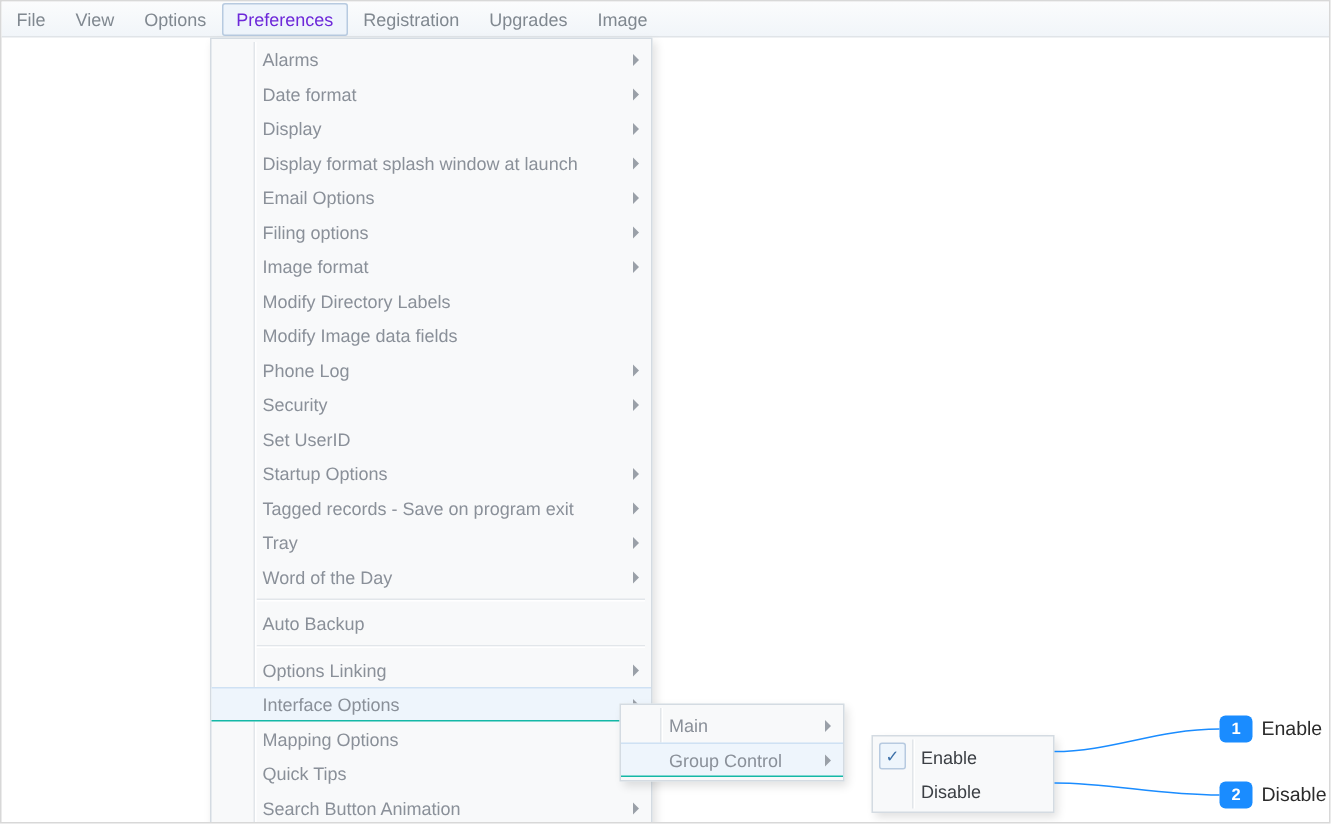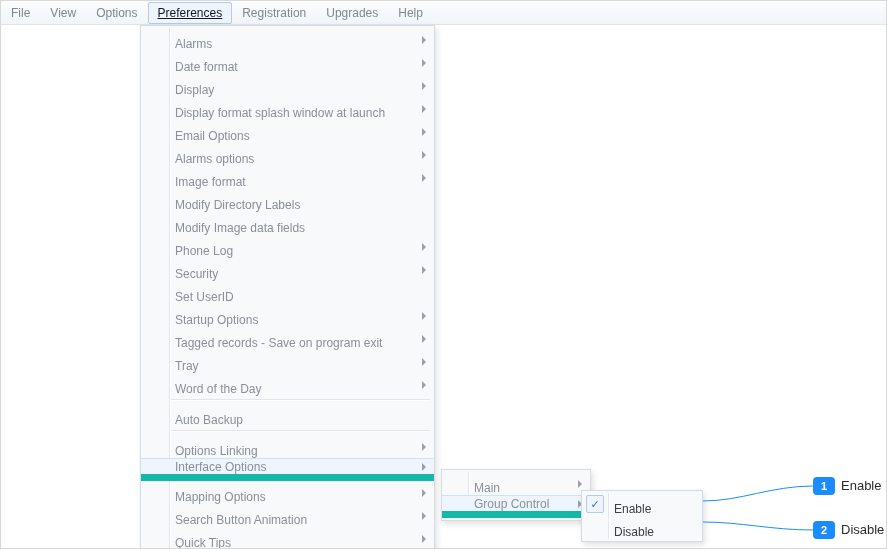--- a/index.html
+++ b/index.html
@@ -25,22 +25,21 @@
   .menubar-item {
     padding: 3px 9px;
     color: #808890;
     border: 1px solid transparent;
     border-radius: 2px;
     cursor: default;
   }
   .menubar-item.active {
     background: #eef4fb;
     border-color: #b7cae0;
-    color: #0f172a;
-    text-decoration: underline;
+    color: #6d28d9;
   }
   .dropdown {
     position: absolute;
     background: #f8f9fa;
     border: 1px solid #d4dbe2;
     box-shadow: 2px 3px 6px rgba(0,0,0,0.12);
     padding: 2px 0;
   }
   .prefs-menu {
     top: 24px;
@@ -51,52 +50,52 @@
     position: absolute;
     top: 2px;
     bottom: 2px;
     left: 28px;
     width: 0;
     border-left: 1px solid #e2e6ea;
     border-right: 1px solid #ffffff;
   }
   .menu-item {
     display: flex;
-    align-items: flex-end;
+    align-items: center;
     height: 23px;
     padding: 0 22px 0 34px;
     color: #8a9099;
     position: relative;
     cursor: default;
   }
   .menu-item.hover {
     background: #eef5fc;
     border-top: 1px solid #cfe1f3;
-    border-bottom: 7px solid #14b8a6;
+    border-bottom: 1px solid #14b8a6;
     height: 23px;
   }
   .menu-item .arrow {
     position: absolute;
     right: 8px;
     top: 50%;
     transform: translateY(-50%);
     width: 0; height: 0;
     border-top: 4px solid transparent;
     border-bottom: 4px solid transparent;
     border-left: 4px solid #9aa0a8;
   }
   .menu-sep {
     margin: 3px 4px 3px 30px;
     height: 0;
     border-top: 1px solid #e2e6ea;
     border-bottom: 1px solid #ffffff;
   }
   .sub1 {
     top: 468px;
-    left: 440px;
+    left: 412px;
     width: 150px;
   }
   .sub1 .gutter-line {
     position: absolute;
     top: 2px; bottom: 2px; left: 26px;
     border-left: 1px solid #e2e6ea;
     border-right: 1px solid #ffffff;
     width: 0;
   }
   .sub1 .menu-item { padding-left: 32px; }
@@ -149,21 +148,21 @@
 </head>
 <body>
 
 <div class="menubar" id="menubar">
     <div class="menubar-item">File</div>
     <div class="menubar-item">View</div>
     <div class="menubar-item">Options</div>
     <div class="menubar-item active">Preferences</div>
     <div class="menubar-item">Registration</div>
     <div class="menubar-item">Upgrades</div>
-    <div class="menubar-item">Help</div>
+    <div class="menubar-item">Image</div>
   </div>
 
 <div class="dropdown prefs-menu" id="prefs-menu">
   <div class="gutter-line"></div>
 <div class="menu-item">
       <span>Alarms</span>
       <span class="arrow"></span>
     </div>
     <div class="menu-item">
       <span>Date format</span>
@@ -175,21 +174,21 @@
     </div>
     <div class="menu-item">
       <span>Display format splash window at launch</span>
       <span class="arrow"></span>
     </div>
     <div class="menu-item">
       <span>Email Options</span>
       <span class="arrow"></span>
     </div>
     <div class="menu-item">
-      <span>Alarms options</span>
+      <span>Filing options</span>
       <span class="arrow"></span>
     </div>
     <div class="menu-item">
       <span>Image format</span>
       <span class="arrow"></span>
     </div>
     <div class="menu-item">
       <span>Modify Directory Labels</span>
     </div>
     <div class="menu-item">
@@ -233,25 +232,25 @@
     </div>
     <div class="menu-item hover">
       <span>Interface Options</span>
       <span class="arrow"></span>
     </div>
     <div class="menu-item">
       <span>Mapping Options</span>
       <span class="arrow"></span>
     </div>
     <div class="menu-item">
+      <span>Quick Tips</span>
+      <span class="arrow"></span>
+    </div>
+    <div class="menu-item">
       <span>Search Button Animation</span>
-      <span class="arrow"></span>
-    </div>
-    <div class="menu-item">
-      <span>Quick Tips</span>
       <span class="arrow"></span>
     </div>
   </div>
 
 <div class="dropdown sub1" id="sub1">
   <div class="gutter-line"></div>
 <div class="menu-item">
       <span>Main</span>
       <span class="arrow"></span>
     </div>

